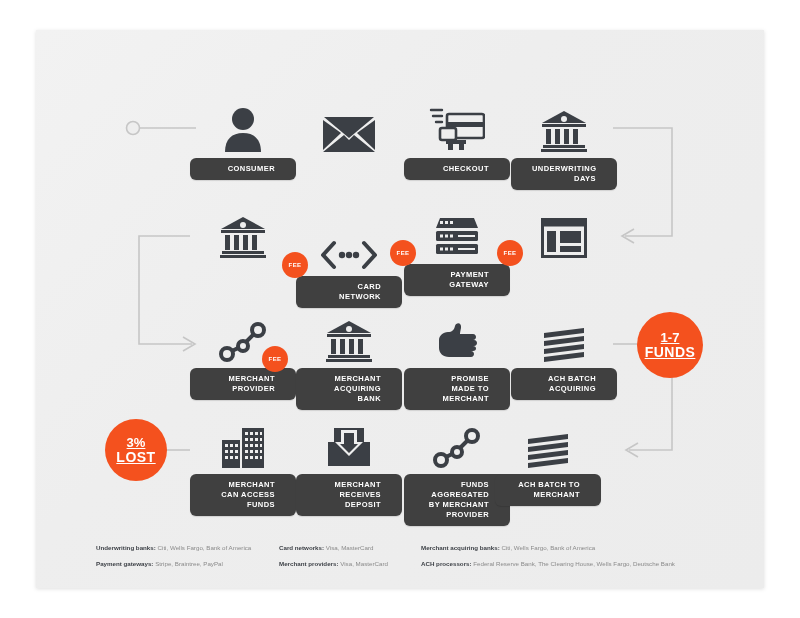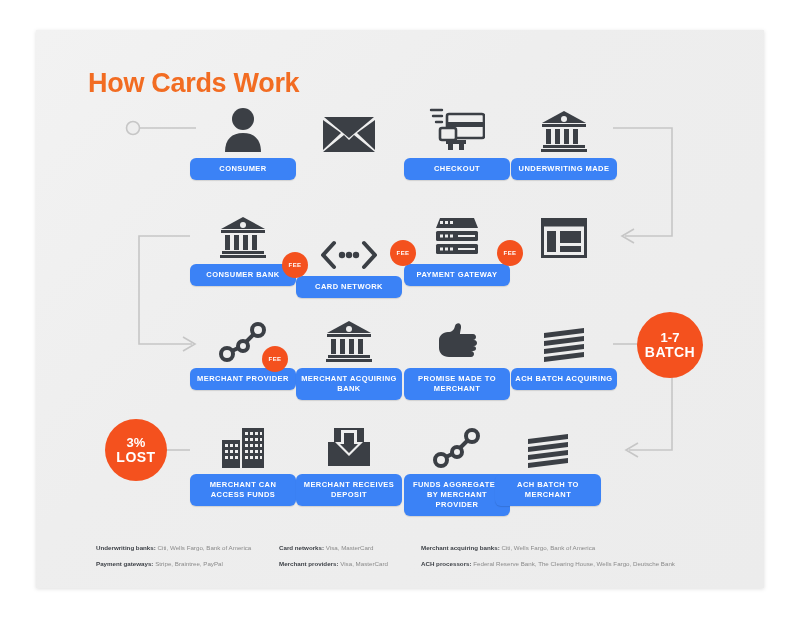--- a/index.html
+++ b/index.html
@@ -33,61 +33,60 @@
     position:absolute;width:106px;
     display:flex;flex-direction:column;align-items:center;
   }
   .icon{
     height:48px;width:100%;
     display:flex;align-items:flex-end;justify-content:center;
     margin-bottom:6px;
   }
   .icon svg{display:block;}
   .label{
-    background:#3b82f6;color:#ffffff;
+    background:#404040;color:#ffffff;
     border-radius:6px;
     font-size:7.5px;font-weight:bold;letter-spacing:0.45px;
     line-height:10px;
-    text-align:center;
-    padding:6px 4px;
+    text-align:right;
+    padding:6px 21px;
     width:100%;
     box-sizing:border-box;
     box-shadow:0 1px 1px rgba(0,0,0,0.12);
   }
   .fee{
     position:absolute;
     width:26px;height:26px;border-radius:50%;
     background:#f4511e;color:#fff;
     font-size:6px;font-weight:bold;letter-spacing:0.4px;
     display:flex;align-items:center;justify-content:center;
     z-index:5;
   }
   .bigbadge{
     position:absolute;border-radius:50%;
     background:#f4511e;color:#fff;
     display:flex;flex-direction:column;align-items:center;justify-content:center;
     font-weight:bold;line-height:15px;text-align:center;
     z-index:6;
   }
-  .bigbadge span{display:block;}
+  .bigbadge span{display:block;text-decoration:underline;}
   .bb-top{font-size:13px;}
   .bb-bot{font-size:14px;letter-spacing:0.5px;}
 
   
   .footer{position:absolute;left:0;top:0;width:800px;height:0;}
   .fnote{position:absolute;font-size:6.2px;color:#8a8a8a;white-space:nowrap;line-height:9px;}
   .fnote b{color:#3b3f45;font-weight:bold;}
 </style>
 </head>
 <body>
 
 <div class="canvas">
   <div class="board"></div>
 
-  <div class="title">How Cards Work</div>
 
   <svg class="wires" viewBox="0 0 800 618">
     <g fill="none" stroke="#c6c6c6" stroke-width="1.6">
 
       <circle cx="133" cy="128" r="6.5" fill="#eeeeee" stroke="#c6c6c6" stroke-width="1.6"></circle>
       <path d="M140,128 H196"></path>
 
       <path d="M613,128 H672 V236 H625"></path>
       <path d="M634,229 L622,236 L634,243" stroke-width="1.6"></path>
 
@@ -147,41 +146,40 @@
           <circle cx="23" cy="9" r="3" fill="#eeeeee"></circle>
           <rect x="1" y="14" width="44" height="3" fill="#3b3f45"></rect>
           <rect x="5" y="19" width="5" height="15" fill="#3b3f45"></rect>
           <rect x="14" y="19" width="5" height="15" fill="#3b3f45"></rect>
           <rect x="23" y="19" width="5" height="15" fill="#3b3f45"></rect>
           <rect x="32" y="19" width="5" height="15" fill="#3b3f45"></rect>
           <rect x="2" y="35" width="42" height="3" fill="#3b3f45"></rect>
           <rect x="0" y="39" width="46" height="3" fill="#3b3f45"></rect>
         </svg>
       </div>
-      <div class="label">UNDERWRITING MADE</div>
+      <div class="label">UNDERWRITING DAYS</div>
     </div>
   </div>
 
   <div class="row" style="top:210px">
 
     <div class="node" style="left:190px;top:0">
       <div class="icon">
         <svg width="46" height="42" viewBox="0 0 46 42">
           <path d="M23,1 L45,13 L1,13 Z" fill="#3b3f45"></path>
           <circle cx="23" cy="9" r="3" fill="#eeeeee"></circle>
           <rect x="1" y="14" width="44" height="3" fill="#3b3f45"></rect>
           <rect x="5" y="19" width="5" height="15" fill="#3b3f45"></rect>
           <rect x="14" y="19" width="5" height="15" fill="#3b3f45"></rect>
           <rect x="23" y="19" width="5" height="15" fill="#3b3f45"></rect>
           <rect x="32" y="19" width="5" height="15" fill="#3b3f45"></rect>
           <rect x="2" y="35" width="42" height="3" fill="#3b3f45"></rect>
           <rect x="0" y="39" width="46" height="3" fill="#3b3f45"></rect>
         </svg>
       </div>
-      <div class="label">CONSUMER BANK</div>
     </div>
 
     <div class="node" style="left:296px;top:12px">
       <div class="fee" style="left:-14px;top:30px">FEE</div>
       <div class="icon">
         <svg width="56" height="30" viewBox="0 0 56 30">
           <path d="M13,3 L2,15 L13,27" fill="none" stroke="#3b3f45" stroke-width="4" stroke-linecap="round" stroke-linejoin="round"></path>
           <path d="M43,3 L54,15 L43,27" fill="none" stroke="#3b3f45" stroke-width="4" stroke-linecap="round" stroke-linejoin="round"></path>
           <circle cx="21" cy="15" r="3.2" fill="#3b3f45"></circle>
           <circle cx="28" cy="15" r="3.2" fill="#3b3f45"></circle>
@@ -356,21 +354,21 @@
           <path d="M4,25 L44,20 L44,25 L4,30 Z" fill="#3b3f45"></path>
           <path d="M4,33 L44,28 L44,33 L4,38 Z" fill="#3b3f45"></path>
         </svg>
       </div>
       <div class="label">ACH BATCH TO MERCHANT</div>
     </div>
   </div>
 
   <div class="bigbadge" style="left:637px;top:312px;width:66px;height:66px">
     <span class="bb-top">1-7</span>
-    <span class="bb-bot">BATCH</span>
+    <span class="bb-bot">FUNDS</span>
   </div>
 
   <div class="bigbadge" style="left:105px;top:419px;width:62px;height:62px">
     <span class="bb-top">3%</span>
     <span class="bb-bot">LOST</span>
   </div>
 
   <div class="footer">
     <div class="fnote" style="left:96px;top:543px">
       <b>Underwriting banks:</b><span> Citi, Wells Fargo, Bank of America</span>

